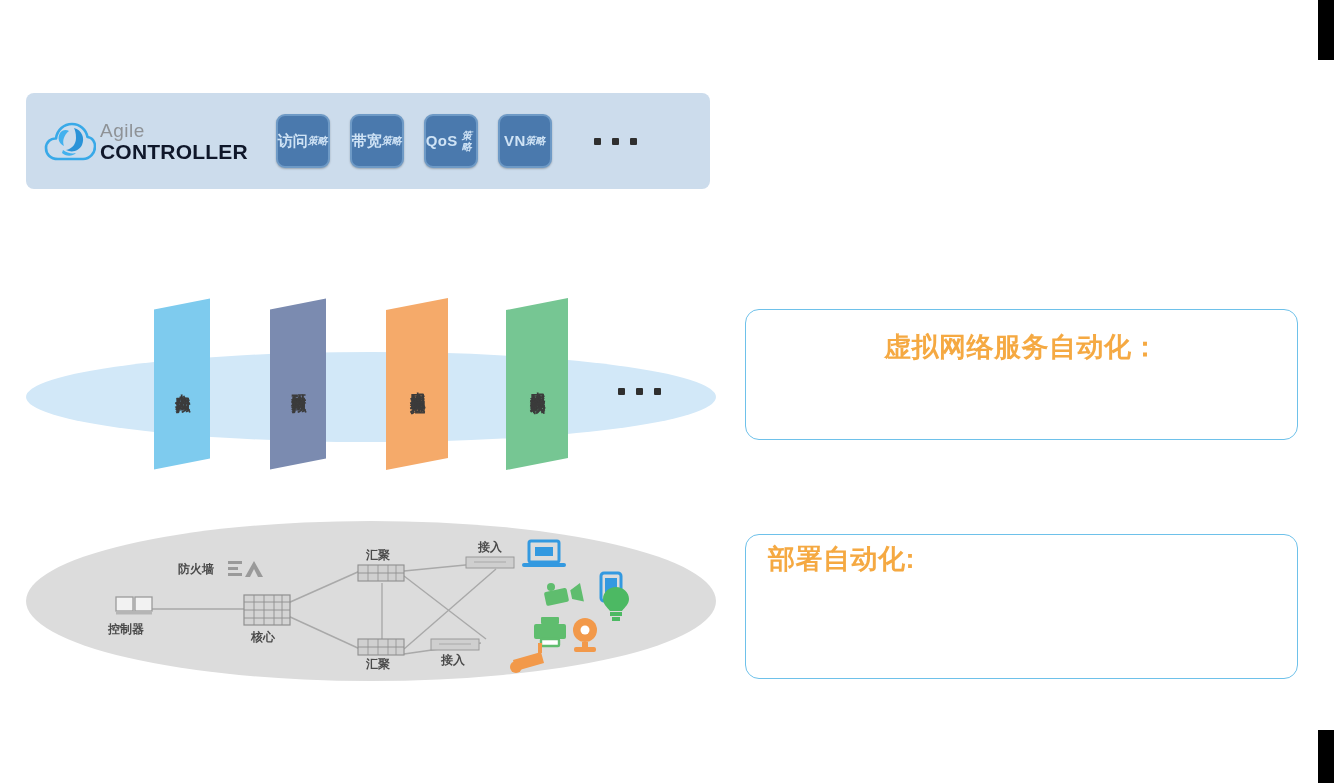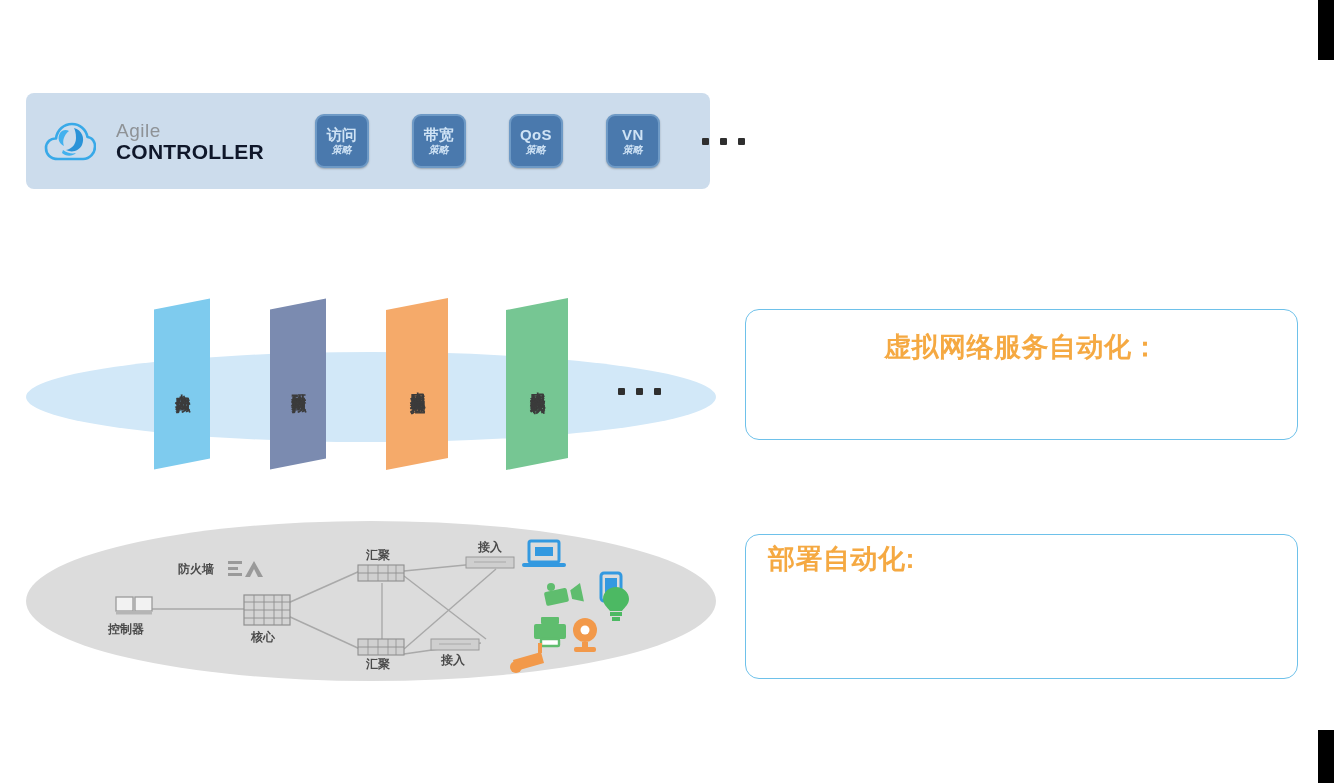--- a/index.html
+++ b/index.html
@@ -43,21 +43,21 @@
     background: #ccdcec;
     border-radius: 8px;
     display: flex;
     align-items: center;
     padding: 0 18px;
     box-sizing: border-box;
   }
   .logo-block {
     display: flex;
     align-items: center;
-    gap: 20px;
+    gap: 4px;
     margin-right: 20px;
   }
   .cloud-icon { width: 52px; height: 44px; flex: none; }
   .logo-text { line-height: 1; }
   .logo-agile {
     font-size: 19px;
     color: #8e9296;
     letter-spacing: .5px;
     font-family: "Liberation Sans", sans-serif;
   }
@@ -75,30 +75,29 @@
     margin-left: 8px;
   }
   .policy-chip {
     width: 54px;
     height: 54px;
     border-radius: 9px;
     background: #4a79ad;
     border: 2px solid #6e9ac6;
     box-shadow: 0 1px 2px rgba(0,0,0,.25);
     display: flex;
-    flex-direction: column;
+    flex-direction: row;
     align-items: center;
     justify-content: center;
     color: #cfe3f5;
     font-size: 15px;
     line-height: 1.12;
     font-weight: bold;
     text-align: center;
     box-sizing: border-box;
-    margin-left: 23px;
   }
   .policy-chip .l2 { font-size: 10px; font-style: italic; }
   .policy-chip.en .l1 { font-size: 15px; letter-spacing: .3px; }
   .dots-row {
     display: flex;
     gap: 11px;
     margin-left: 22px;
     align-items: center;
   }
   .dot-sq {

